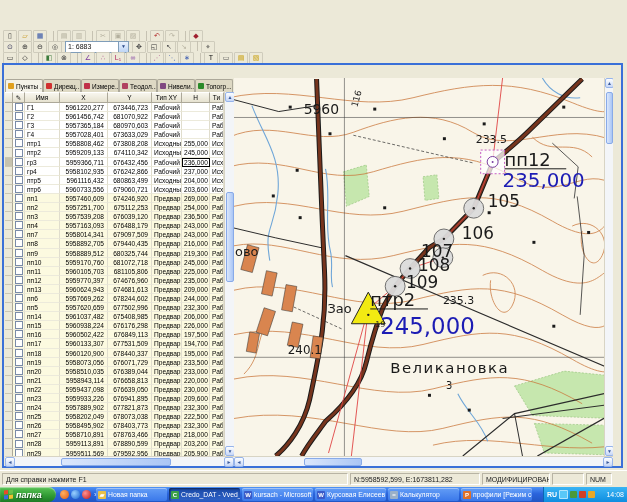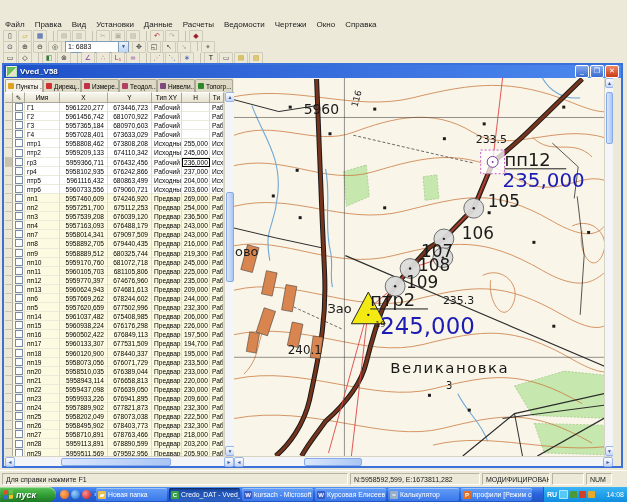--- a/index.html
+++ b/index.html
@@ -95,32 +95,20 @@
   .tray .lang{color:#fff;font-size:7px;font-weight:bold}
   .trico{width:7px;height:7px;border-radius:1px}
   .tray .time{color:#fff;font-size:7px;margin-left:auto}
 </style>
 </head>
 <body>
 
 <div id="app">
 
 
-  <div class="menubar" id="menubar">
-      <span class="menu-item">Файл</span>
-      <span class="menu-item">Правка</span>
-      <span class="menu-item">Вид</span>
-      <span class="menu-item">Установки</span>
-      <span class="menu-item">Данные</span>
-      <span class="menu-item">Расчеты</span>
-      <span class="menu-item">Ведомости</span>
-      <span class="menu-item">Чертежи</span>
-      <span class="menu-item">Окно</span>
-      <span class="menu-item">Справка</span>
-    </div>
 
   <div class="toolbar" id="tb1">
       <span class="tbtn" style="color: rgb(51, 51, 51);">▯</span>
       <span class="tbtn" style="color: rgb(200, 154, 40);">▱</span>
       <span class="tbtn" style="color: rgb(58, 90, 168);">▦</span>
       <span class="tsep"></span>
       <span class="tbtn dis" style="color: rgb(51, 51, 51);">▤</span>
       <span class="tbtn dis" style="color: rgb(51, 51, 51);">▥</span>
       <span class="tsep"></span>
       <span class="tbtn dis" style="color: rgb(51, 51, 51);">✂</span>
@@ -168,27 +156,20 @@
       <span class="tbtn" style="color: rgb(58, 90, 176);">⋱</span>
       <span class="tbtn" style="color: rgb(58, 90, 176);">∗</span>
       <span class="tsep"></span>
       <span class="tbtn" style="color: rgb(17, 17, 17);">T</span>
       <span class="tbtn" style="color: rgb(85, 85, 85);">▭</span>
       <span class="tbtn" style="color: rgb(200, 160, 16);">▤</span>
       <span class="tbtn" style="color: rgb(200, 160, 16);">▧</span>
     </div>
 
   <div class="childwin">
-    <div class="childtitle">
-      <span class="doc-icon"></span>
-      <span class="title">Vved_V58</span>
-      <span class="winbtn sm">_</span>
-      <span class="winbtn sm">❐</span>
-      <span class="winbtn sm close">✕</span>
-    </div>
 
     <div class="tabs" id="tabs">
         <div class="tab active">
           <span class="tico" style="background: rgb(224, 160, 32);"></span>
           <span class="tlabel">Пункты ...</span>
         </div>
         <div class="tab">
           <span class="tico" style="background: rgb(208, 48, 48);"></span>
           <span class="tlabel">Дирекц...</span>
         </div>
@@ -874,21 +855,21 @@
   </div>
 
   <div class="taskbar">
     <div class="startbtn">
       <span class="winflag">
         <i style="background:#e84a2a"></i>
           <i style="background:#6ac04a"></i>
           <i style="background:#3a6ae0"></i>
           <i style="background:#f0c030"></i>
       </span>
-      <span class="lbl">пуск</span>
+      <span class="lbl">папка</span>
     </div>
     <div class="quick" id="quick">
         <span class="qicon" style="background: radial-gradient(circle at 35% 35%, rgb(255, 176, 96), rgb(224, 90, 16));"></span>
         <span class="qicon" style="background: radial-gradient(circle at 35% 35%, rgb(154, 208, 255), rgb(26, 102, 208));"></span>
         <span class="qicon" style="background: radial-gradient(circle at 35% 35%, rgb(255, 144, 144), rgb(192, 24, 24));"></span>
         <span class="chev">»</span>
       </div>
     <div id="tasks">
         <div class="taskbtn" style="left: 96px;">
           <span class="ticon" style="background: rgb(232, 192, 74);">▰</span>

